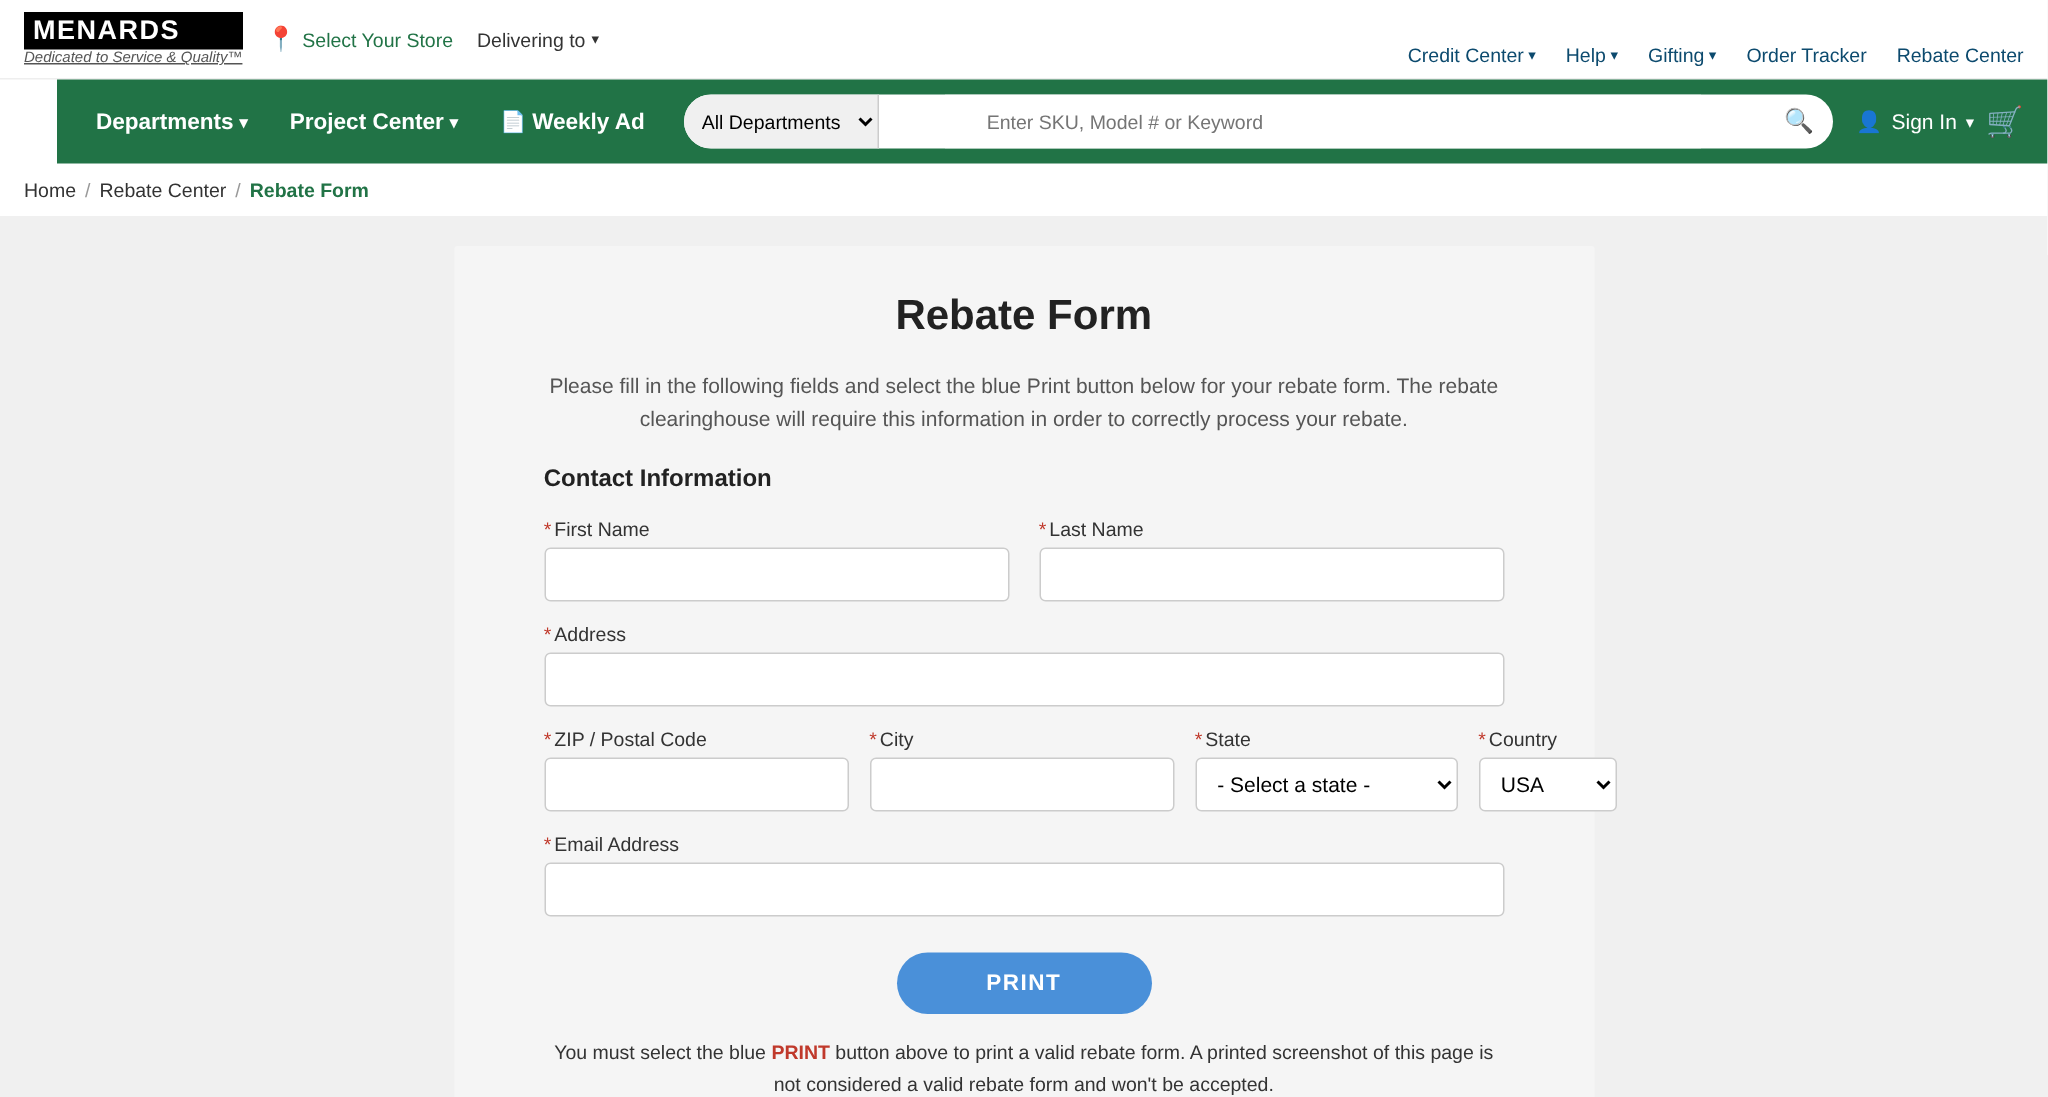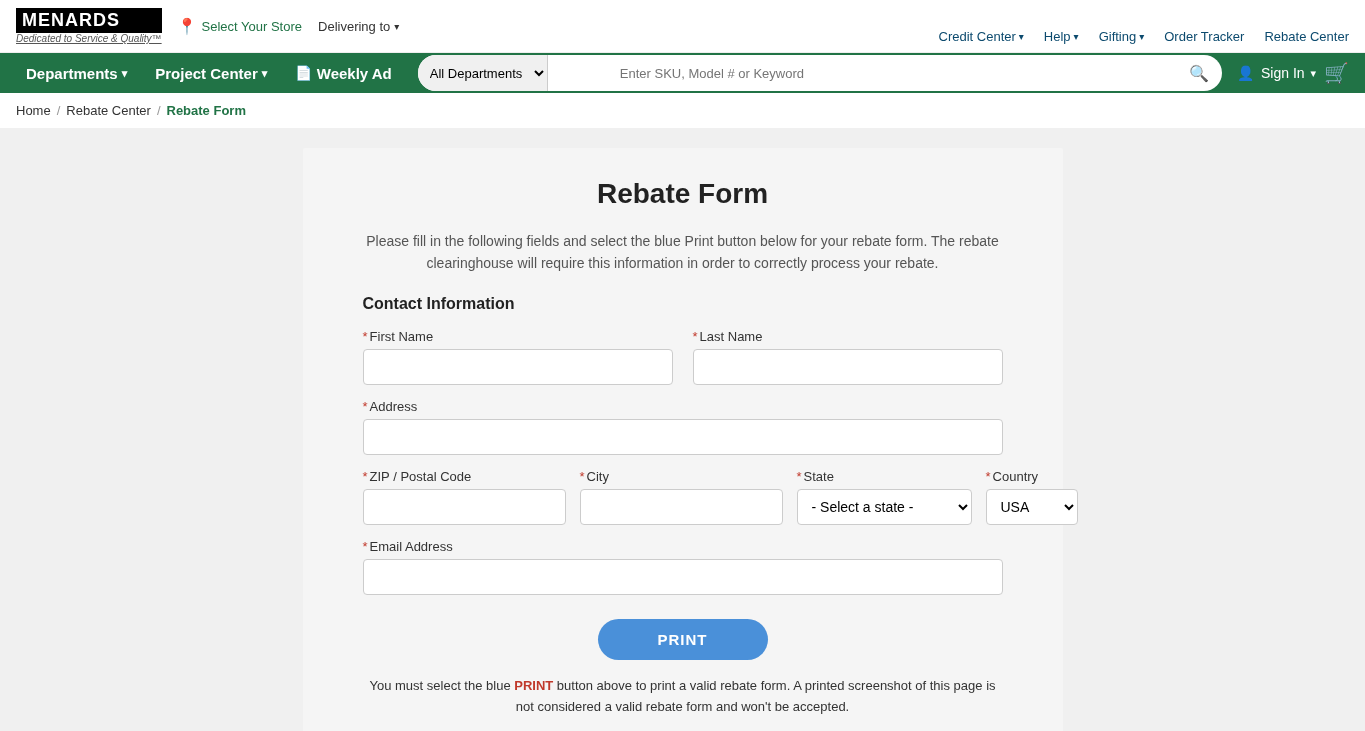--- a/index.html
+++ b/index.html
@@ -34,22 +34,23 @@
     .top-bar-right { display: flex; align-items: center; gap: 20px; }
     .top-nav-link { font-size: 13px; color: #0c4a6e; text-decoration: none; display: flex; align-items: center; gap: 3px; cursor: pointer; }
     .chevron-small { font-size: 10px; }
 
     
     .nav-bar {
       background: #217346;
       display: flex;
       align-items: center;
       padding: 0 16px;
-      height: 40px;
+      height: 56px;
       gap: 8px;
+      margin-left: 38px;
     }
     .nav-item {
       display: flex;
       align-items: center;
       gap: 4px;
       color: #fff;
       font-size: 15px;
       font-weight: 600;
       padding: 0 10px;
       height: 100%;

